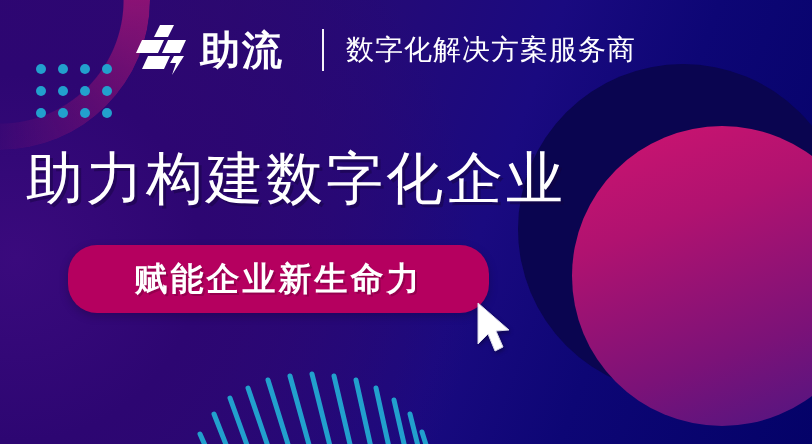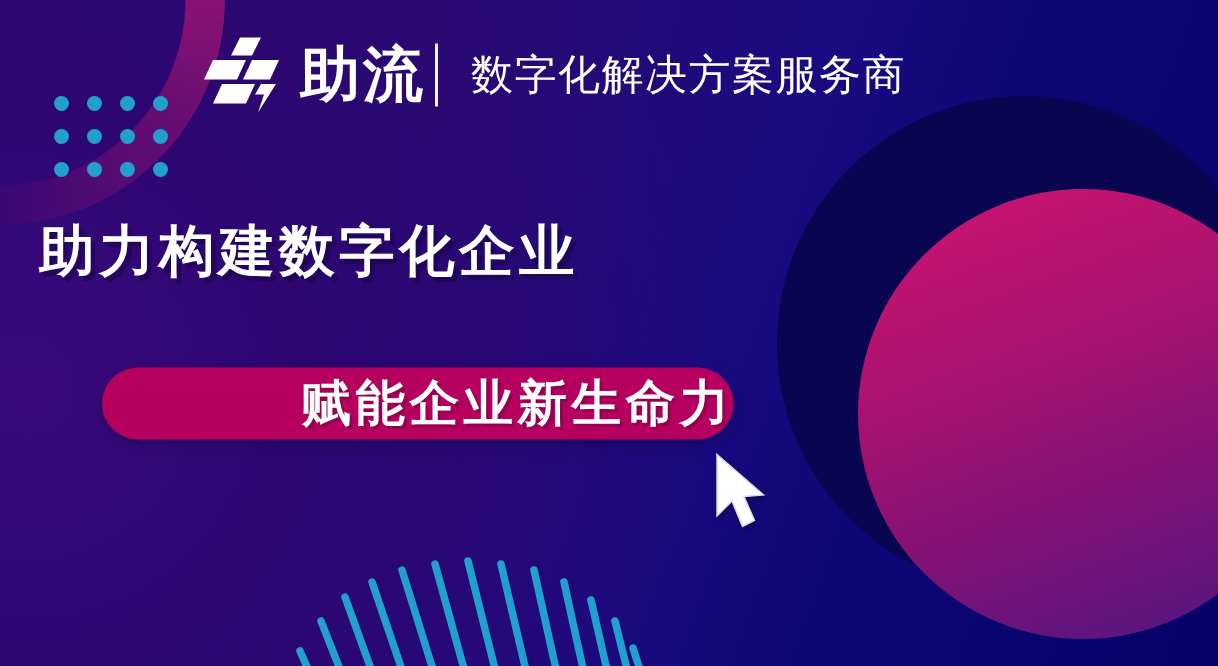--- a/index.html
+++ b/index.html
@@ -73,21 +73,21 @@
     display:flex;align-items:center;
     height:64px;
   }
   .logo-mark{width:58px;height:54px;margin-right:8px;}
   .brand{
     color:#fff;
     font-size:40px;
     font-weight:700;
     letter-spacing:2px;
     line-height:1;
-    margin-right:4px;
+    margin-right:36px;
     white-space:nowrap;
   }
   .divider{
     width:2px;height:42px;
     background:#fff;
     margin:0 22px 0 2px;
     opacity:.95;
   }
   .tagline{
     color:#fff;
@@ -95,37 +95,37 @@
     font-weight:500;
     letter-spacing:1px;
     white-space:nowrap;
   }
 
   
   .headline{
     position:absolute;
     left:26px;top:148px;
     color:#fff;
-    font-size:37px;
-    font-weight:700;
+    font-size:57px;
+    font-weight:400;
     letter-spacing:3px;
     line-height:1.08;
     white-space:nowrap;
     text-shadow:3px 3px 0 rgba(20,5,60,.45);
     text-align:right;
   }
 
   
   .pill{
     position:absolute;
     left:68px;top:245px;
-    width:421px;height:48px;
+    width:421px;height:68px;
     border-radius:29px;
     background:#b5005f;
-    display:flex;align-items:center;justify-content:flex-end;
+    display:flex;align-items:center;justify-content:center;
     box-shadow:0 3px 10px rgba(0,0,0,.22);
   }
   .pill-label{
     color:#fff;
     font-size:33px;
     font-weight:700;
     letter-spacing:3px;
     white-space:nowrap;
     text-shadow:2px 2px 0 rgba(90,0,50,.35);
   }

